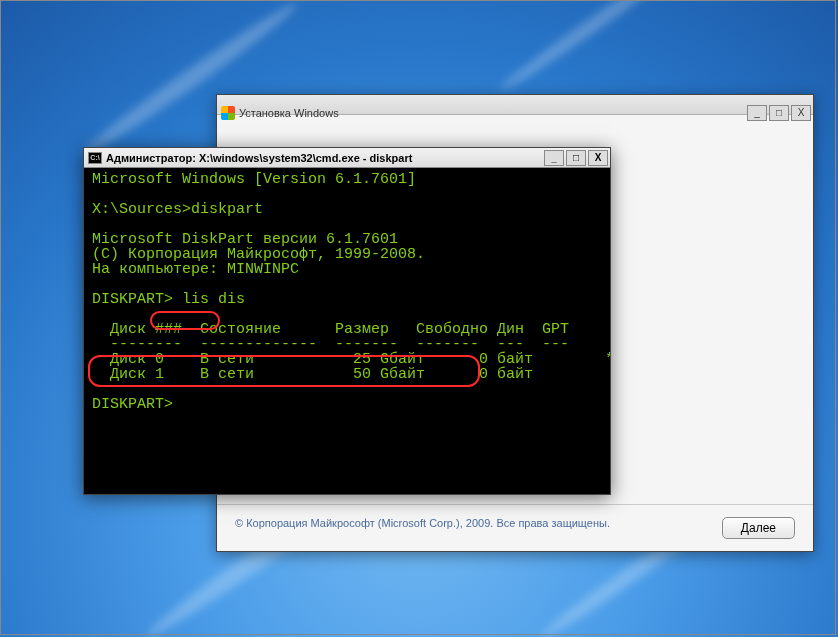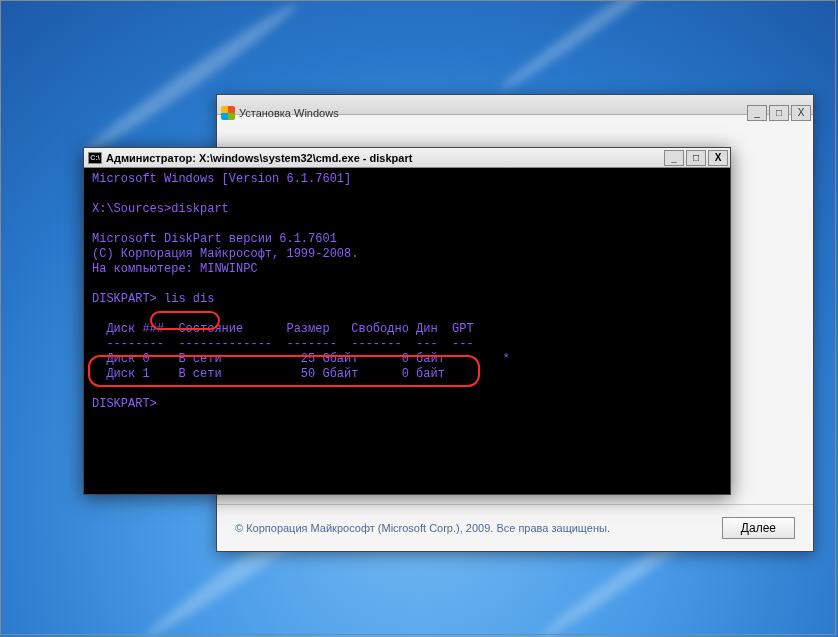--- a/index.html
+++ b/index.html
@@ -61,38 +61,38 @@
     height: calc(100% - 20px);
     background: #f5f5f5;
     display: flex;
     flex-direction: column;
     justify-content: flex-end;
   }
   .footer {
     border-top: 1px solid #ccc;
     padding: 12px 18px;
     display: flex;
-    align-items: center;
+    align-items: flex-start;
     justify-content: space-between;
     font-size: 11px;
     color: #4a6b9c;
   }
   .next-btn {
     padding: 3px 18px;
     border: 1px solid #8a8a8a;
     background: linear-gradient(#fdfdfd,#e6e6e6);
     font-size: 12px;
     cursor: pointer;
-    border-radius: 0;
+    border-radius: 5px;
   }
   .cmd-window {
     position: absolute;
     left: 83px;
     top: 147px;
-    width: 648px;
+    width: 528px;
     height: 348px;
     border: 1px solid #444;
     box-shadow: 0 3px 18px rgba(0,0,0,0.55);
     background: #000;
     display: flex;
     flex-direction: column;
   }
   .cmd-titlebar {
     height: 20px;
     background: linear-gradient(#f2f2f2,#dedede);
@@ -112,23 +112,23 @@
     border: 1px solid #888;
     display: flex;
     align-items: center;
     justify-content: center;
     font-size: 7px;
     color: #ccc;
   }
   .cmd-body {
     flex: 1;
     background: #000;
-    color: #8b5cf6;
+    color: #84cc16;
     font-family: "Lucida Console","Courier New",monospace;
-    font-size: 12px;
+    font-size: 15px;
     line-height: 15px;
     padding: 4px 8px;
     white-space: pre;
     position: relative;
     overflow: hidden;
   }
   .hilite-oval {
     position: absolute;
     border: 2px solid #ff2a2a;
     border-radius: 10px;

